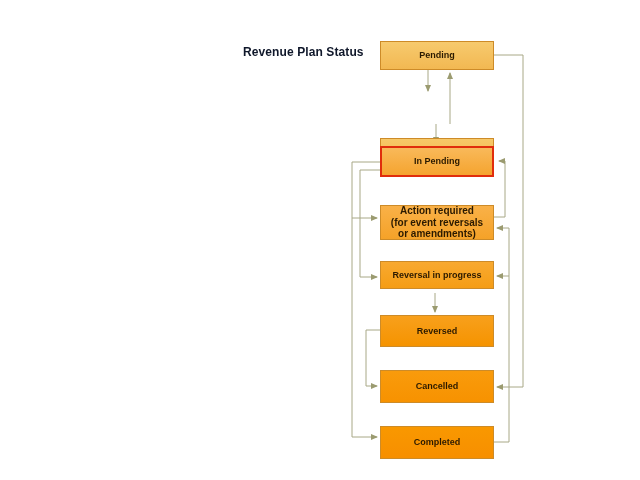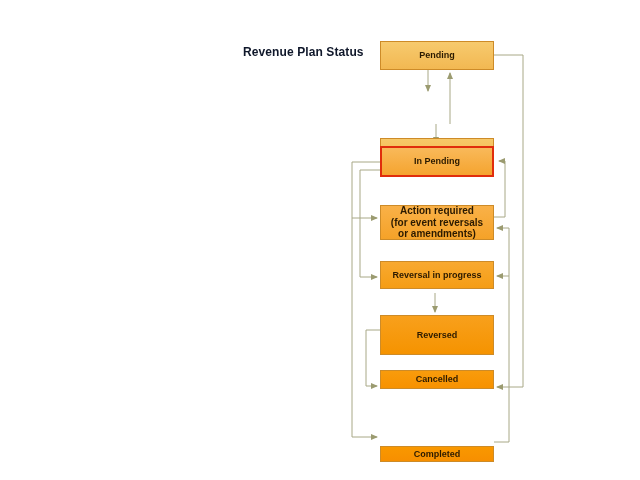--- a/index.html
+++ b/index.html
@@ -18,23 +18,23 @@
     font-size:9px;font-weight:bold;color:#2b1a00;
     white-space:pre-line;line-height:1.15;
     border:1px solid #cd8b28;box-sizing:border-box;
   }
   .n0{top:41px;height:29px;background:linear-gradient(180deg,#f7ca6e,#f2b852);}
   .n1{top:94px;height:30px;background:linear-gradient(180deg,#f7c868,#f2b54c);margin-top:44px;}
   .n2{top:146px;height:31px;background:linear-gradient(180deg,#f9b95a,#f5a42f);
       border:2px solid #e02d0c;}
   .n3{top:205px;height:35px;background:linear-gradient(180deg,#f9b148,#f5a228);font-size:10px;}
   .n4{top:261px;height:28px;background:linear-gradient(180deg,#f8a930,#f59d15);}
-  .n5{top:315px;height:40px;background:linear-gradient(180deg,#f8a01c,#f59300);}
-  .n6{top:370px;height:19px;background:linear-gradient(180deg,#f99b0c,#f79200);text-align:right;}
-  .n7{top:446px;height:16px;background:linear-gradient(180deg,#f99800,#f78f00);}
+  .n5{top:315px;height:32px;background:linear-gradient(180deg,#f8a01c,#f59300);}
+  .n6{top:370px;height:33px;background:linear-gradient(180deg,#f99b0c,#f79200);text-align:right;}
+  .n7{top:426px;height:33px;background:linear-gradient(180deg,#f99800,#f78f00);}
 </style>
 </head>
 <body>
 
 <div id="canvas">
 
   <svg id="connector-layer" viewBox="0 0 640 480" xmlns="http://www.w3.org/2000/svg">
     <defs>
       <marker id="ah" markerWidth="8" markerHeight="7" refX="6" refY="3.5" orient="auto">
         <polygon points="0 0.5, 7 3.5, 0 6.5" fill="#9b9b70"></polygon>

